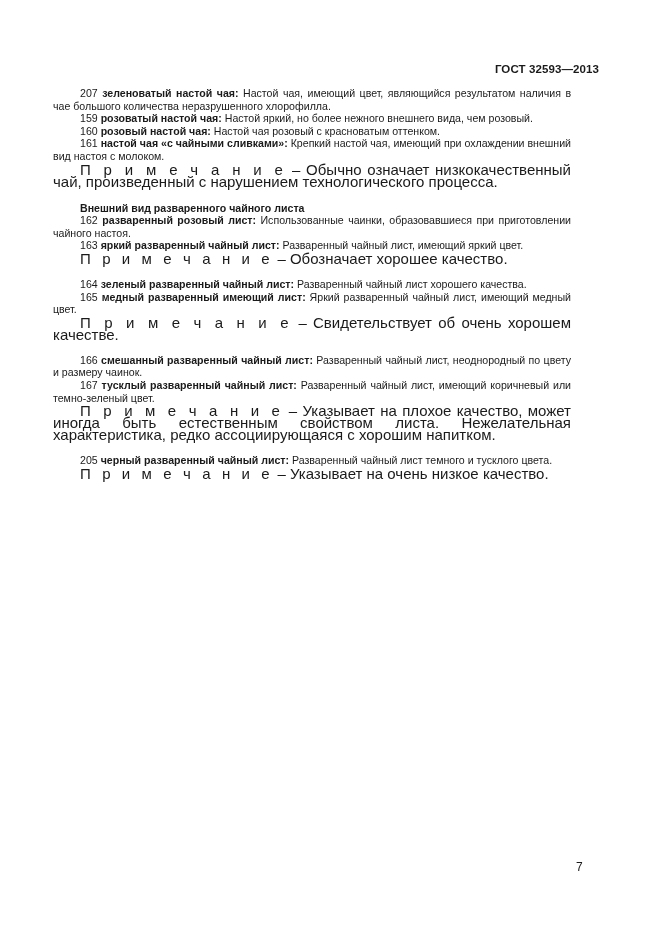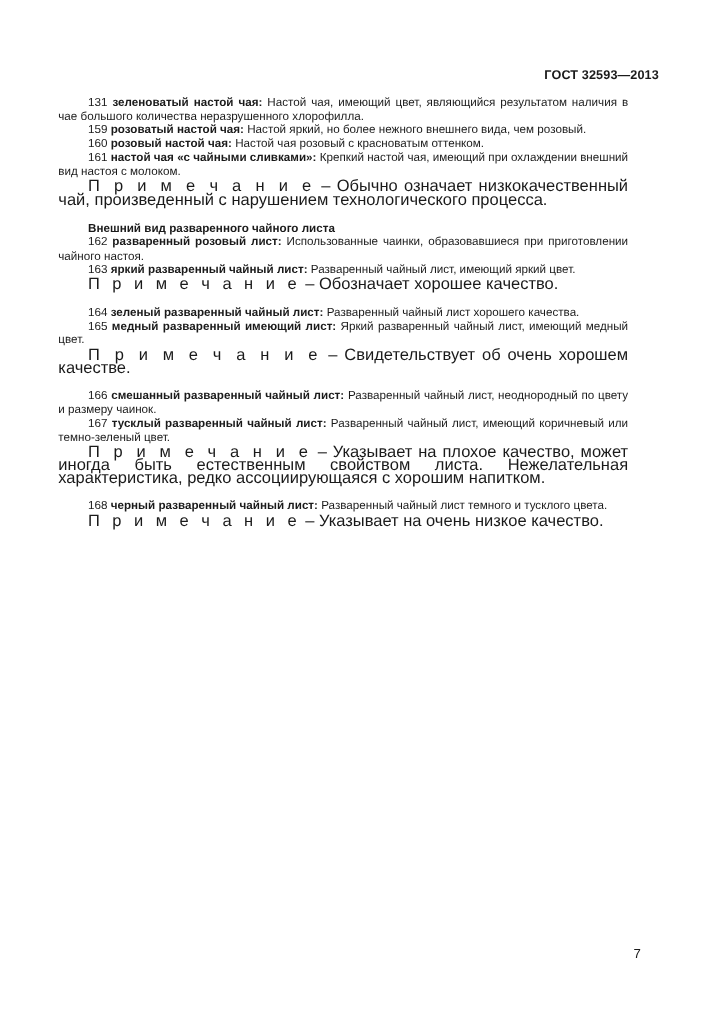--- a/index.html
+++ b/index.html
@@ -31,21 +31,21 @@
     position: absolute; top: 860px; left: 576px; font-size: 12px;
   }
 </style>
 </head>
 <body>
 
 <div class="page-header">ГОСТ 32593—2013</div>
 
 <div class="content">
 
-  <p class="para"><span>131</span> <b>зеленоватый настой чая:</b> <span>Настой чая, имеющий цвет, являющийся результатом наличия в чае большого количества неразрушенного хлорофилла.</span></p>
+  <p class="para"><span>207</span> <b>зеленоватый настой чая:</b> <span>Настой чая, имеющий цвет, являющийся результатом наличия в чае большого количества неразрушенного хлорофилла.</span></p>
   <p class="para"><span>159</span> <b>розоватый настой чая:</b> <span>Настой яркий, но более нежного внешнего вида, чем розовый.</span></p>
   <p class="para"><span>160</span> <b>розовый настой чая:</b> <span>Настой чая розовый с красноватым оттенком.</span></p>
   <p class="para"><span>161</span> <b>настой чая «с чайными сливками»:</b> <span>Крепкий настой чая, имеющий при охлаждении внешний вид настоя с молоком.</span></p>
   <p class="note"><span class="spaced">П р и м е ч а н и е</span><span> – </span><span>Обычно означает низкокачественный чай, произведенный с нарушением технологического процесса.</span></p>
 
   <p class="section-title">Внешний вид разваренного чайного листа</p>
 
   <p class="para"><span>162</span> <b>разваренный розовый лист:</b> <span>Использованные чаинки, образовавшиеся при приготовлении чайного настоя.</span></p>
   <p class="para"><span>163</span> <b>яркий разваренный чайный лист:</b> <span>Разваренный чайный лист, имеющий яркий цвет.</span></p>
   <p class="note"><span class="spaced">П р и м е ч а н и е</span><span> – </span><span>Обозначает хорошее качество.</span></p>
@@ -57,18 +57,18 @@
   <p class="note"><span class="spaced">П р и м е ч а н и е</span><span> – </span><span>Свидетельствует об очень хорошем качестве.</span></p>
 
   <div class="gap"></div>
 
   <p class="para"><span>166</span> <b>смешанный разваренный чайный лист:</b> <span>Разваренный чайный лист, неоднородный по цвету и размеру чаинок.</span></p>
   <p class="para"><span>167</span> <b>тусклый разваренный чайный лист:</b> <span>Разваренный чайный лист, имеющий коричневый или темно-зеленый цвет.</span></p>
   <p class="note"><span class="spaced">П р и м е ч а н и е</span><span> – </span><span>Указывает на плохое качество, может иногда быть естественным свойством листа. Нежелательная характеристика, редко ассоциирующаяся с хорошим напитком.</span></p>
 
   <div class="gap"></div>
 
-  <p class="para"><span>168</span> <b>черный разваренный чайный лист:</b> <span>Разваренный чайный лист темного и тусклого цвета.</span></p>
+  <p class="para"><span>205</span> <b>черный разваренный чайный лист:</b> <span>Разваренный чайный лист темного и тусклого цвета.</span></p>
   <p class="note"><span class="spaced">П р и м е ч а н и е</span><span> – </span><span>Указывает на очень низкое качество.</span></p>
 
 </div>
 
 <div class="page-number">7</div>
 
 </body></html>

